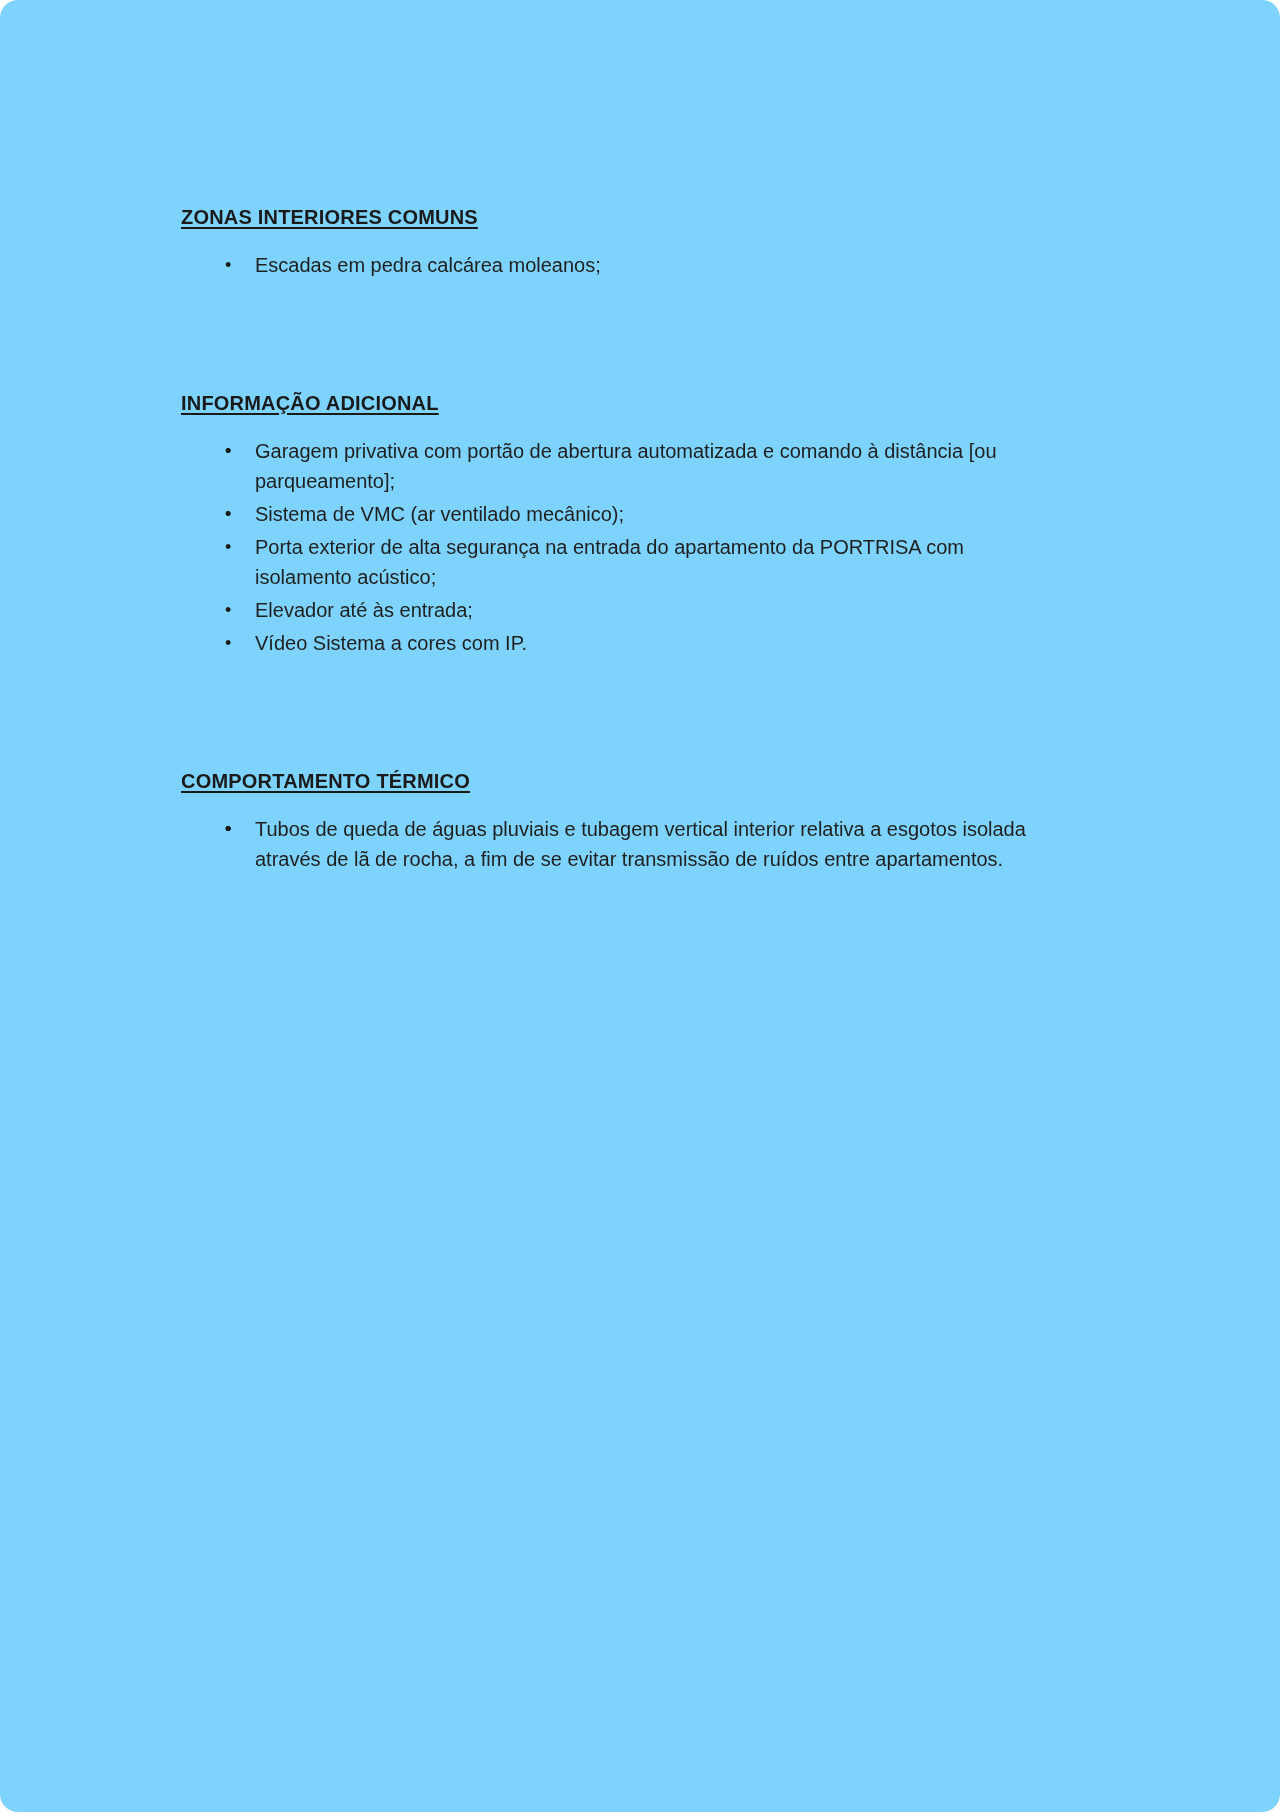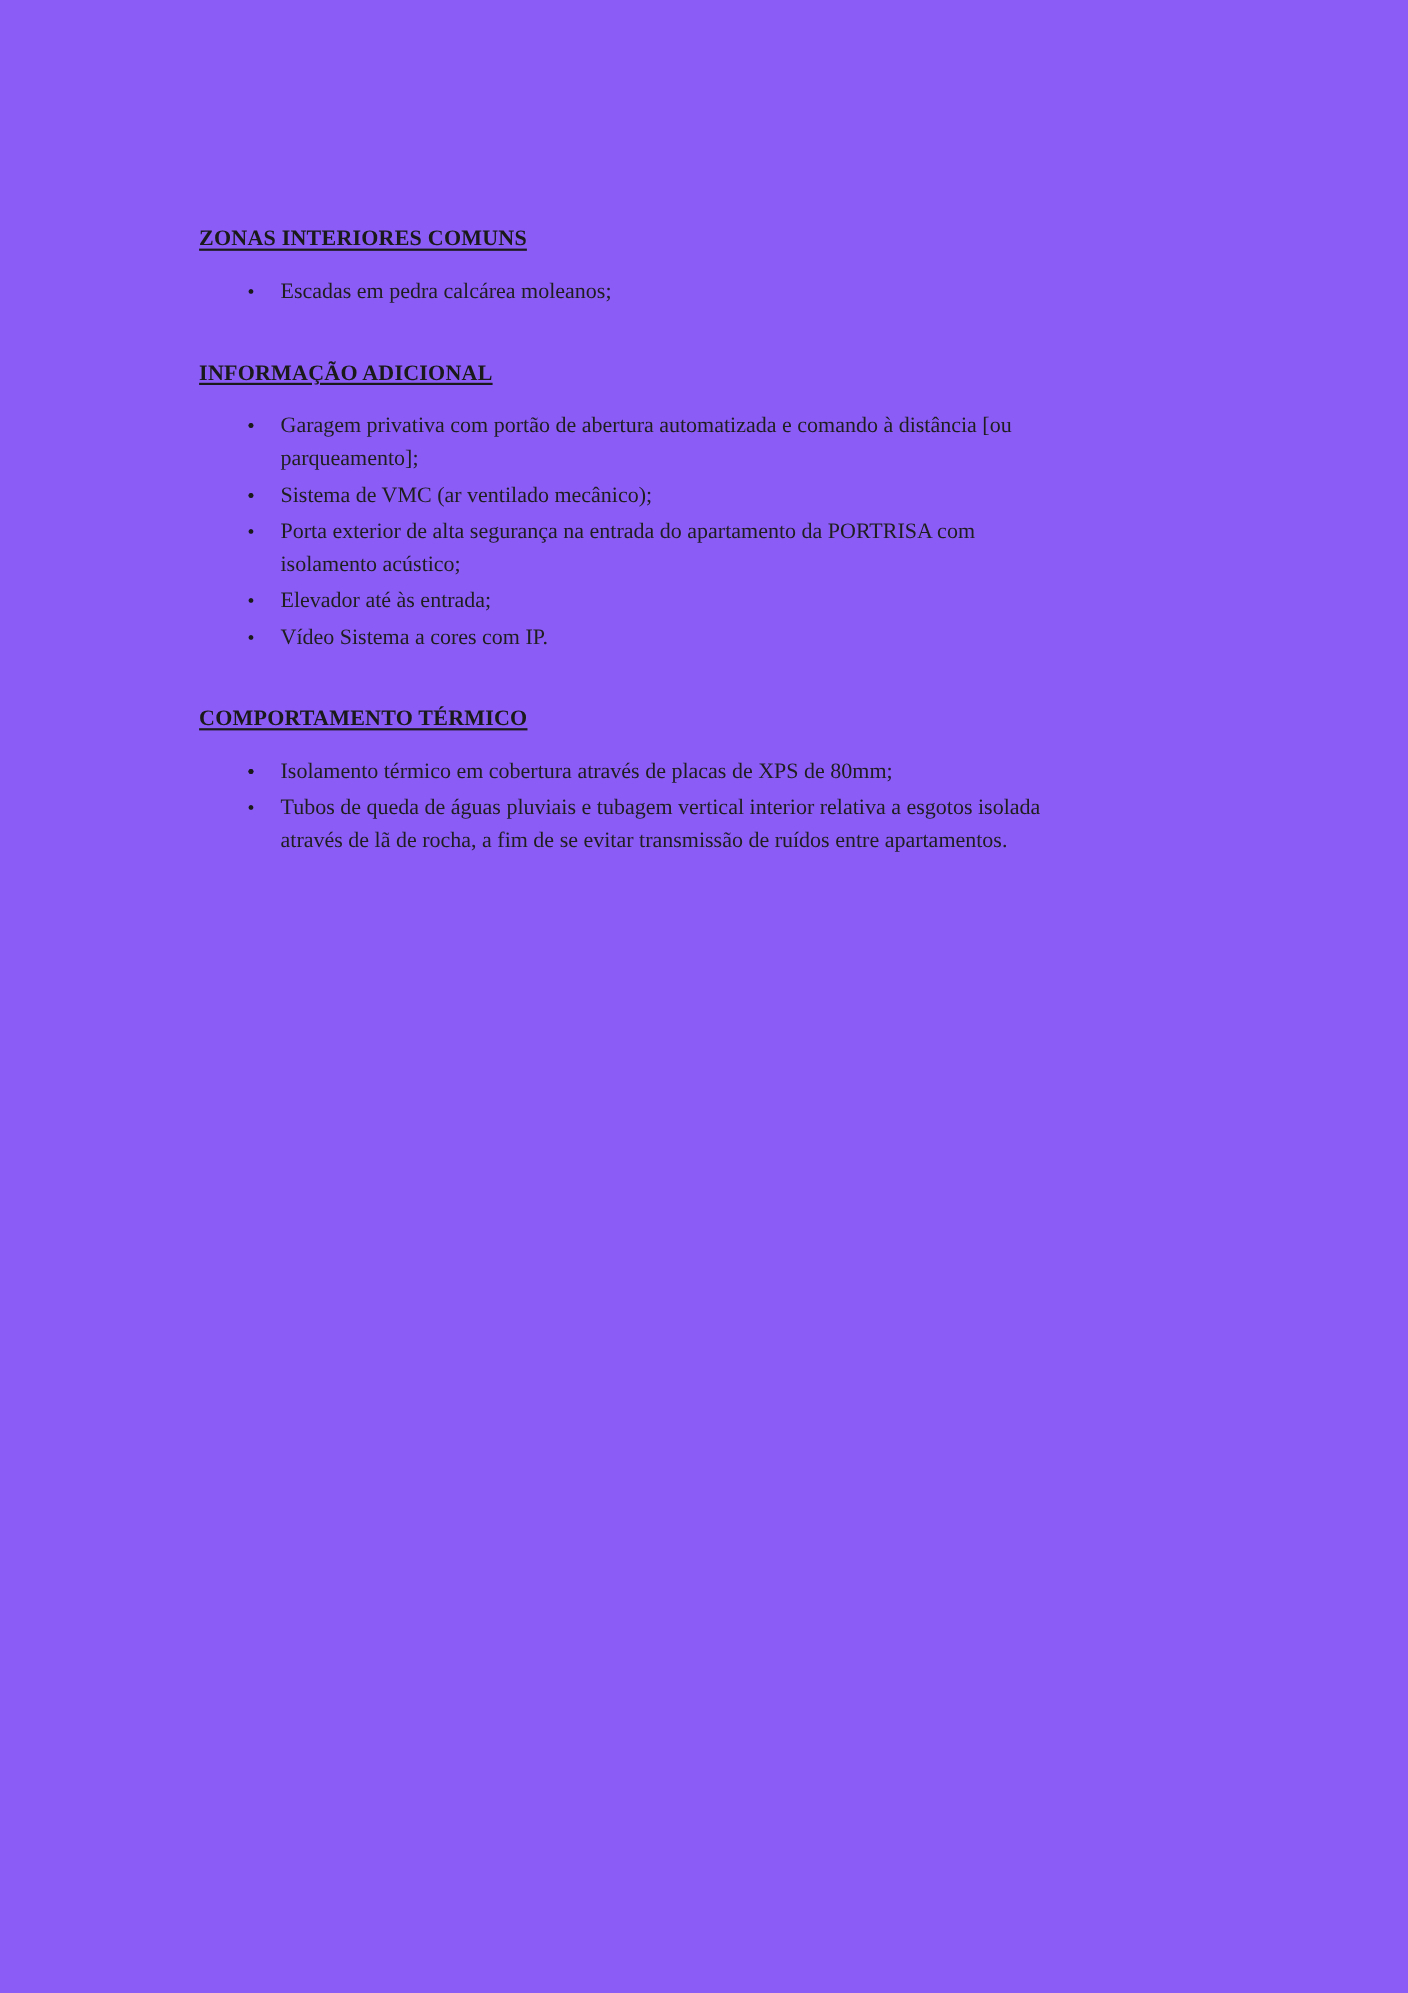--- a/index.html
+++ b/index.html
@@ -6,33 +6,34 @@
   html, body {
     margin: 0;
     padding: 0;
     background: #ffffff;
   }
   .page {
     position: relative;
     width: 1280px;
     height: 1812px;
     margin: 0 auto;
-    background: #8b5cf6;
-    font-family: Liberation Serif, serif;
+    background: #7dd3fc;
+    font-family: Liberation Sans, sans-serif;
     color: #1f1f1f;
     overflow: hidden;
     box-sizing: border-box;
+    border-radius: 18px;
   }
   .content {
     display: block;
     padding: 202px 60px 0 181px;
     box-sizing: border-box;
   }
   .doc-section { margin: 0; }
-  .doc-section + .doc-section { margin-top: 44px; }
+  .doc-section + .doc-section { margin-top: 108px; }
   .heading {
     font-size: 20px;
     line-height: 30px;
     font-weight: bold;
     text-decoration: underline;
     text-underline-offset: 3px;
     letter-spacing: 0.2px;
     color: #1a1a1a;
   }
   ul.bullet-list {
@@ -80,19 +81,19 @@
 isolamento acústico;</span></li>
           <li><span class="marker">•</span><span>Elevador até às entrada;</span></li>
           <li><span class="marker">•</span><span>Vídeo Sistema a cores com IP.</span></li>
         </ul>
       </section>
       <section class="doc-section">
         <div class="heading">COMPORTAMENTO TÉRMICO</div>
         <ul class="bullet-list">
           <li><span class="marker">•</span></li>
           <li><span class="marker">•</span></li>
-          <li><span class="marker">•</span><span>Isolamento térmico em cobertura através de placas de XPS de 80mm;</span></li>
+          <li><span class="marker">•</span></li>
           <li><span class="marker">•</span><span>Tubos de queda de águas pluviais e tubagem vertical interior relativa a esgotos isolada
 através de lã de rocha, a fim de se evitar transmissão de ruídos entre apartamentos.</span></li>
         </ul>
       </section>
     </main>
 </div>
 
 </body></html>

